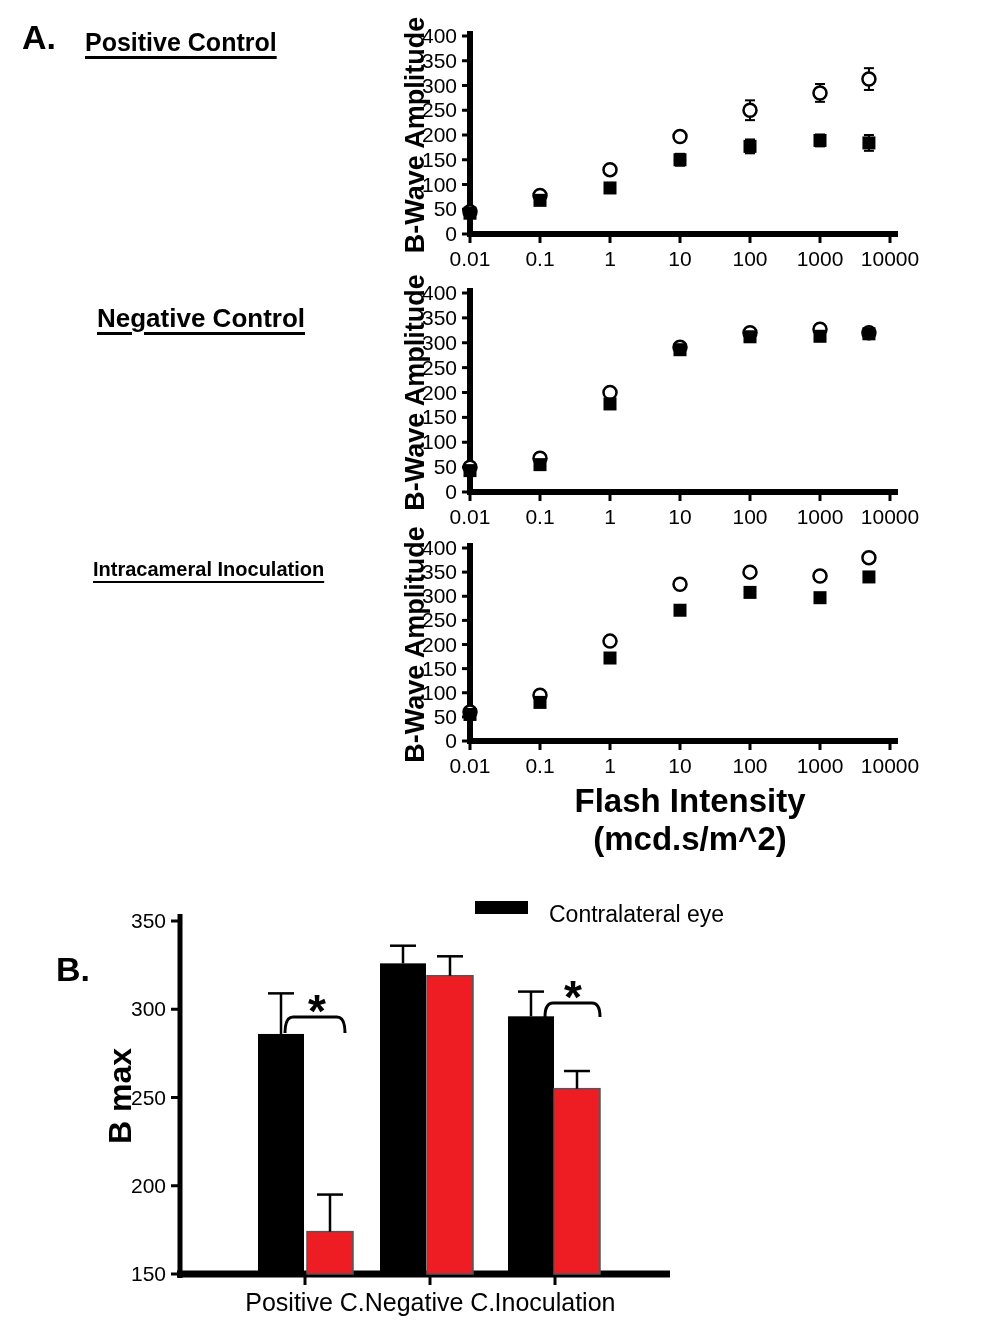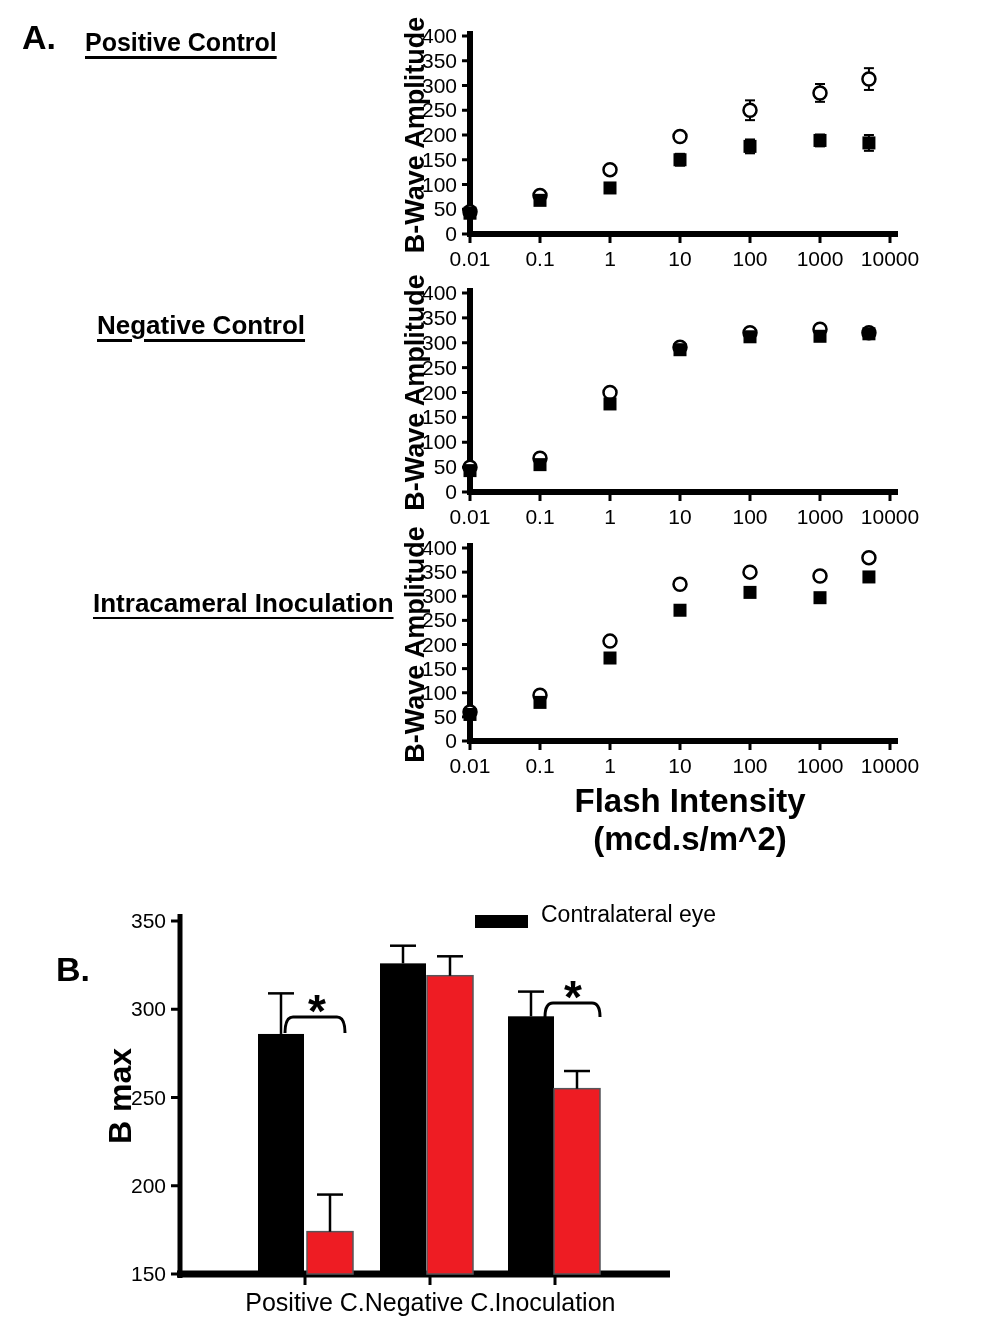--- a/index.html
+++ b/index.html
@@ -1,21 +1,21 @@
 <!DOCTYPE html>
 <html><head>
 <meta charset="utf-8">
 <style>
   html,body{margin:0;padding:0;background:#ffffff;}
   body{width:1000px;height:1328px;position:relative;font-family:"Liberation Sans",sans-serif;color:#000;}
   .panel-label{position:absolute;font-size:34px;font-weight:bold;}
   .chart-title{position:absolute;font-size:25px;font-weight:bold;text-decoration:underline;text-decoration-thickness:3px;text-underline-offset:5px;text-align:right;}
   .xaxis-label{position:absolute;left:480px;top:782px;width:420px;text-align:center;font-size:33px;font-weight:bold;}
   .legend{position:absolute;left:475px;top:901px;}
-  .legend-row{display:flex;align-items:flex-end;height:27px;}
+  .legend-row{display:flex;align-items:flex-start;height:27px;gap:8px;}
   .legend-swatch{width:53px;height:13px;display:inline-block;}
   .legend-swatch.black{background:#000;}
   .legend-swatch.red{background:#ee1c23;border:2px solid #55565a;}
   .legend-text{margin-left:13px;font-size:23px;}
   svg{position:absolute;overflow:visible;}
   text{font-family:"Liberation Sans",sans-serif;}
 </style>
 </head>
 <body>
 
@@ -103,21 +103,21 @@
     <line x1="420" y1="119.505" x2="420" y2="131.385" stroke="#000" stroke-width="2"></line>
     <line x1="415" y1="119.505" x2="425" y2="119.505" stroke="#000" stroke-width="2"></line>
     <line x1="415" y1="131.385" x2="425" y2="131.385" stroke="#000" stroke-width="2"></line>
     <rect x="413.5" y="118.94500000000001" width="13" height="13" fill="#000"></rect>
     <line x1="468.9279003035213" y1="120" x2="468.9279003035213" y2="135.84" stroke="#000" stroke-width="2"></line>
     <line x1="463.9279003035213" y1="120" x2="473.9279003035213" y2="120" stroke="#000" stroke-width="2"></line>
     <line x1="463.9279003035213" y1="135.84" x2="473.9279003035213" y2="135.84" stroke="#000" stroke-width="2"></line>
     <rect x="462.4279003035213" y="121.42" width="13" height="13" fill="#000"></rect>
   </svg>
 
-<div class="chart-title" style="left:97px;top:310px;font-size:26px;">Negative Control</div>
+<div class="chart-title" style="left:97px;top:303px;font-size:26px;">Negative Control</div>
 <svg id="chart-a1" style="left:400px;top:280px;" width="560" height="252">
     <line x1="70" y1="8" x2="70" y2="215" stroke="#000" stroke-width="6"></line>
     <line x1="67" y1="212" x2="498" y2="212" stroke="#000" stroke-width="6"></line>
     <line x1="62" y1="212" x2="70" y2="212" stroke="#000" stroke-width="3"></line>
     <text x="57" y="219" text-anchor="end" font-size="21" fill="#000">0</text>
     <line x1="62" y1="187.125" x2="70" y2="187.125" stroke="#000" stroke-width="3"></line>
     <text x="57" y="194.125" text-anchor="end" font-size="21" fill="#000">50</text>
     <line x1="62" y1="162.25" x2="70" y2="162.25" stroke="#000" stroke-width="3"></line>
     <text x="57" y="169.25" text-anchor="end" font-size="21" fill="#000">100</text>
     <line x1="62" y1="137.375" x2="70" y2="137.375" stroke="#000" stroke-width="3"></line>
@@ -162,21 +162,21 @@
     <line x1="210" y1="118.9675" x2="210" y2="128.91750000000002" stroke="#000" stroke-width="2"></line>
     <line x1="205" y1="118.9675" x2="215" y2="118.9675" stroke="#000" stroke-width="2"></line>
     <line x1="205" y1="128.91750000000002" x2="215" y2="128.91750000000002" stroke="#000" stroke-width="2"></line>
     <rect x="203.5" y="117.4425" width="13" height="13" fill="#000"></rect>
     <rect x="273.5" y="63.215" width="13" height="13" fill="#000"></rect>
     <rect x="343.5" y="50.28" width="13" height="13" fill="#000"></rect>
     <rect x="413.5" y="49.7825" width="13" height="13" fill="#000"></rect>
     <rect x="462.4279003035213" y="47.29499999999999" width="13" height="13" fill="#000"></rect>
   </svg>
 
-<div class="chart-title" style="left:93px;top:588px;font-size:26px;text-decoration:underline;">Intracameral Inoculation</div>
+<div class="chart-title" style="left:93px;top:558px;font-size:20px;text-decoration:underline;">Intracameral Inoculation</div>
 <svg id="chart-a2" style="left:400px;top:530px;" width="560" height="246">
     <line x1="70" y1="13" x2="70" y2="214" stroke="#000" stroke-width="6"></line>
     <line x1="67" y1="211" x2="498" y2="211" stroke="#000" stroke-width="6"></line>
     <line x1="62" y1="211" x2="70" y2="211" stroke="#000" stroke-width="3"></line>
     <text x="57" y="218" text-anchor="end" font-size="21" fill="#000">0</text>
     <line x1="62" y1="186.875" x2="70" y2="186.875" stroke="#000" stroke-width="3"></line>
     <text x="57" y="193.875" text-anchor="end" font-size="21" fill="#000">50</text>
     <line x1="62" y1="162.75" x2="70" y2="162.75" stroke="#000" stroke-width="3"></line>
     <text x="57" y="169.75" text-anchor="end" font-size="21" fill="#000">100</text>
     <line x1="62" y1="138.625" x2="70" y2="138.625" stroke="#000" stroke-width="3"></line>

